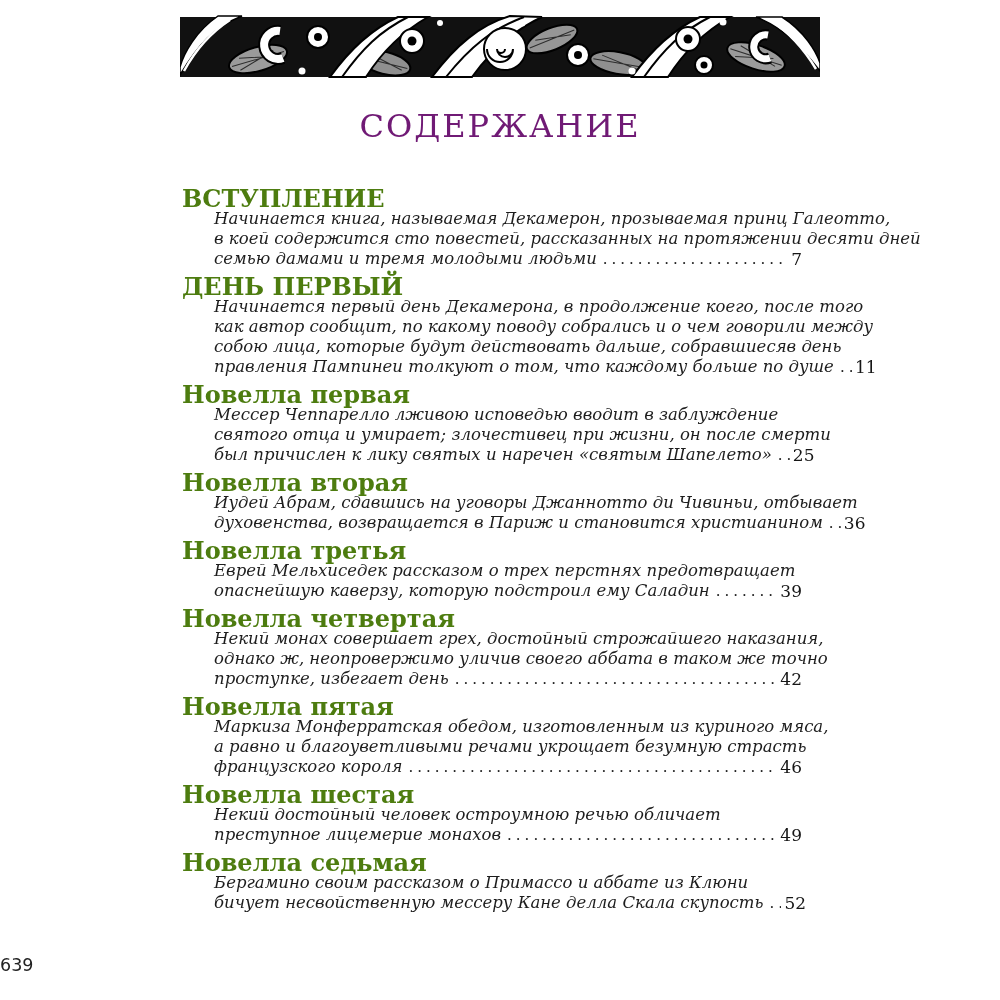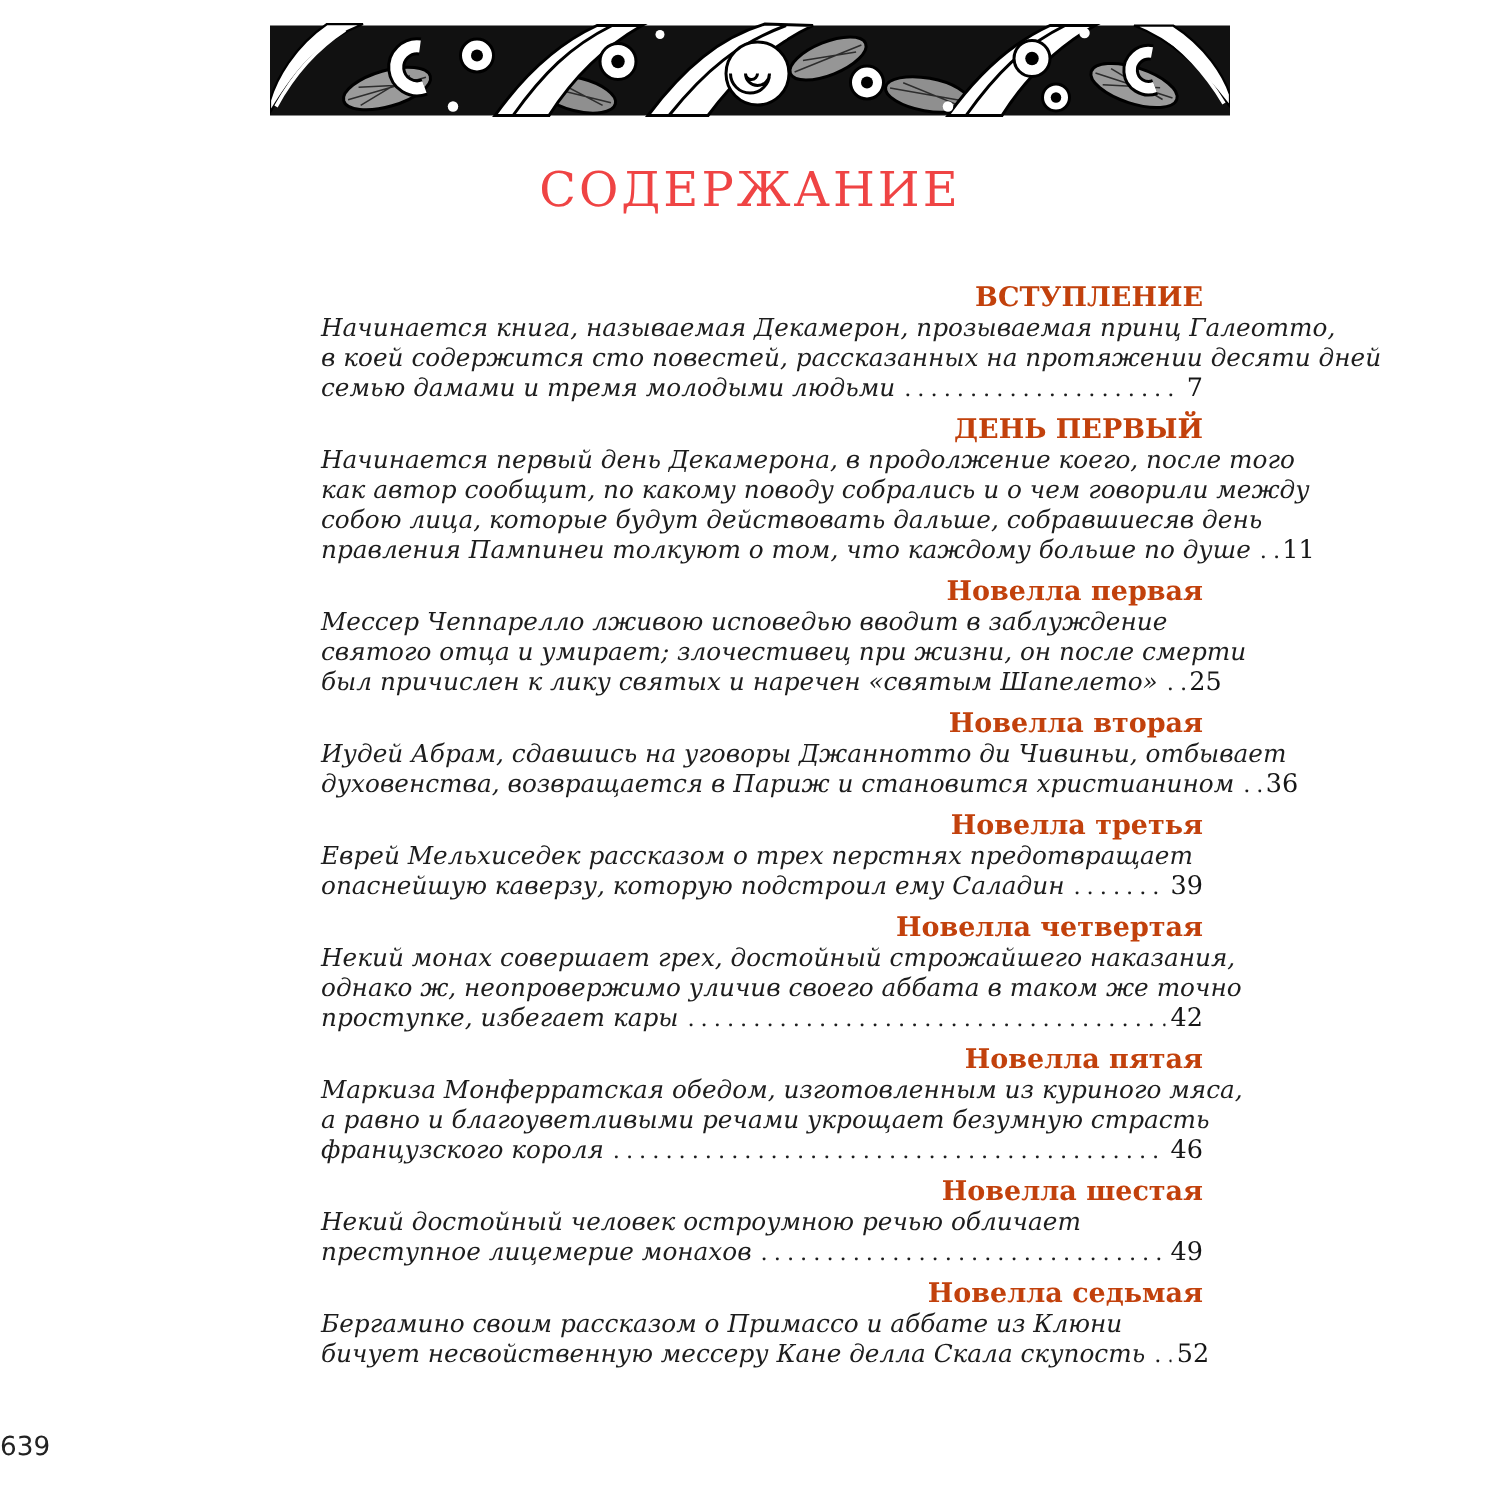--- a/index.html
+++ b/index.html
@@ -10,30 +10,29 @@
   }
   .page{position:absolute;inset:0;background:#fff;}
 
   
   .ornament{position:absolute;left:180px;top:10px;width:640px;height:76px;}
   .ornament svg{display:block;width:100%;height:100%;}
 
   
   .book-title{
     position:absolute;top:86px;left:0;width:1000px;text-align:center;
-    font-size:32px;letter-spacing:2px;font-weight:normal;color:#ef4444;
+    font-size:32px;letter-spacing:2px;font-weight:normal;color:#701a75;
   }
 
   
   .toc{position:absolute;left:182px;top:188px;width:620px;}
   .entry{margin-bottom:7px;}
   .entry-heading{
-    font-weight:bold;font-size:18px;line-height:21px;color:#c2410c;
+    font-weight:bold;font-size:24px;line-height:21px;color:#4d7c0f;
     white-space:nowrap;
-    text-align:right;
   }
   .entry-line{
     font-style:italic;font-size:16.5px;line-height:20px;color:#1d1d1d;
     white-space:nowrap;
     margin-left:32px;
   }
   .entry-line.last{display:flex;align-items:flex-start;}
   .lt{white-space:nowrap;}
   .leader{
     flex:1 1 auto;min-width:12px;overflow:hidden;white-space:nowrap;
@@ -199,21 +198,21 @@
             </div>
           </div>
   </div>
 
   <div class="entry">
     <div class="entry-heading">Новелла четвертая</div>
     <div>
             <div class="entry-line">Некий монах совершает грех, достойный строжайшего наказания,</div>
             <div class="entry-line">однако ж, неопровержимо уличив своего аббата в таком же точно</div>
             <div class="entry-line last">
-              <span class="lt">проступке, избегает кары</span>
+              <span class="lt">проступке, избегает день</span>
               <span class="leader"></span>
               <span class="pagenum">42</span>
             </div>
           </div>
   </div>
 
   <div class="entry">
     <div class="entry-heading">Новелла пятая</div>
     <div>
             <div class="entry-line">Маркиза Монферратская обедом, изготовленным из куриного мяса,</div>

